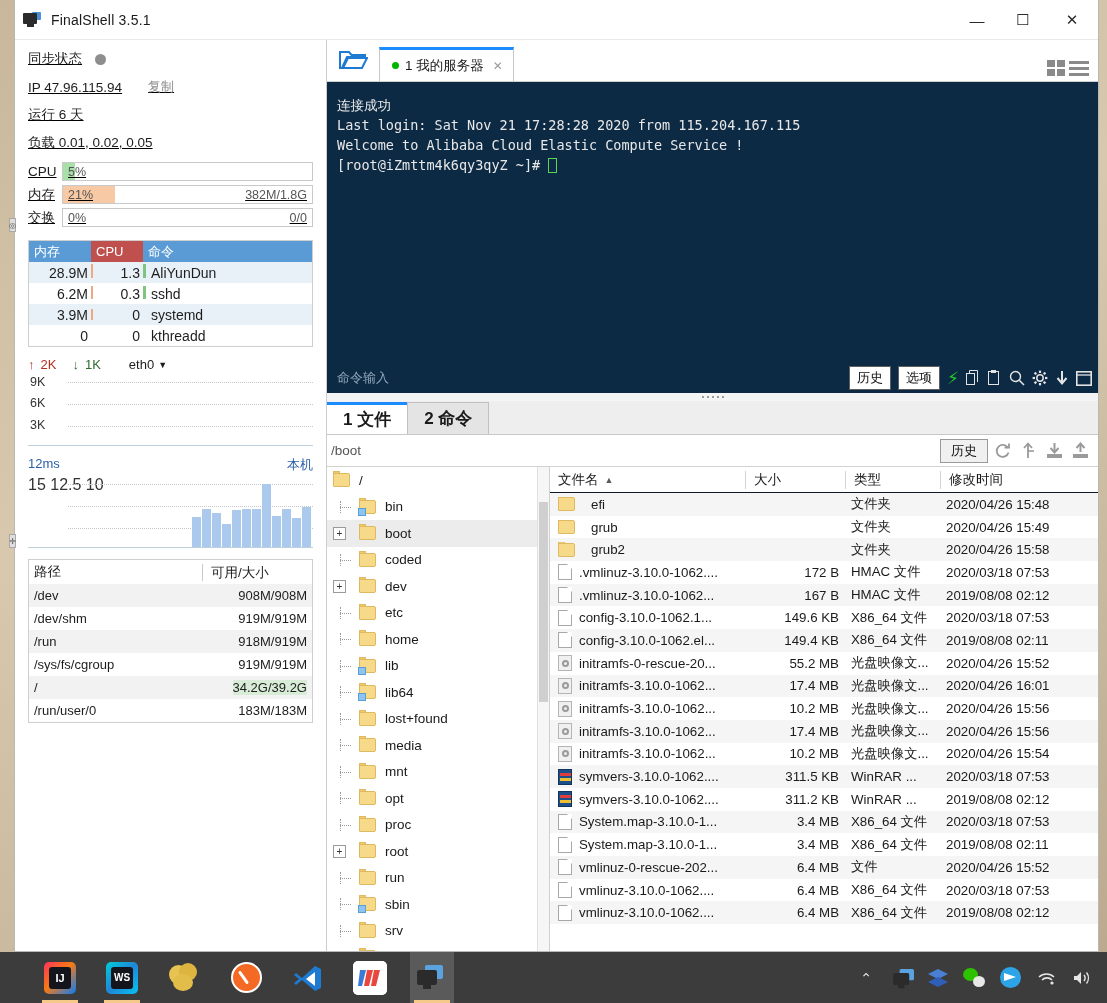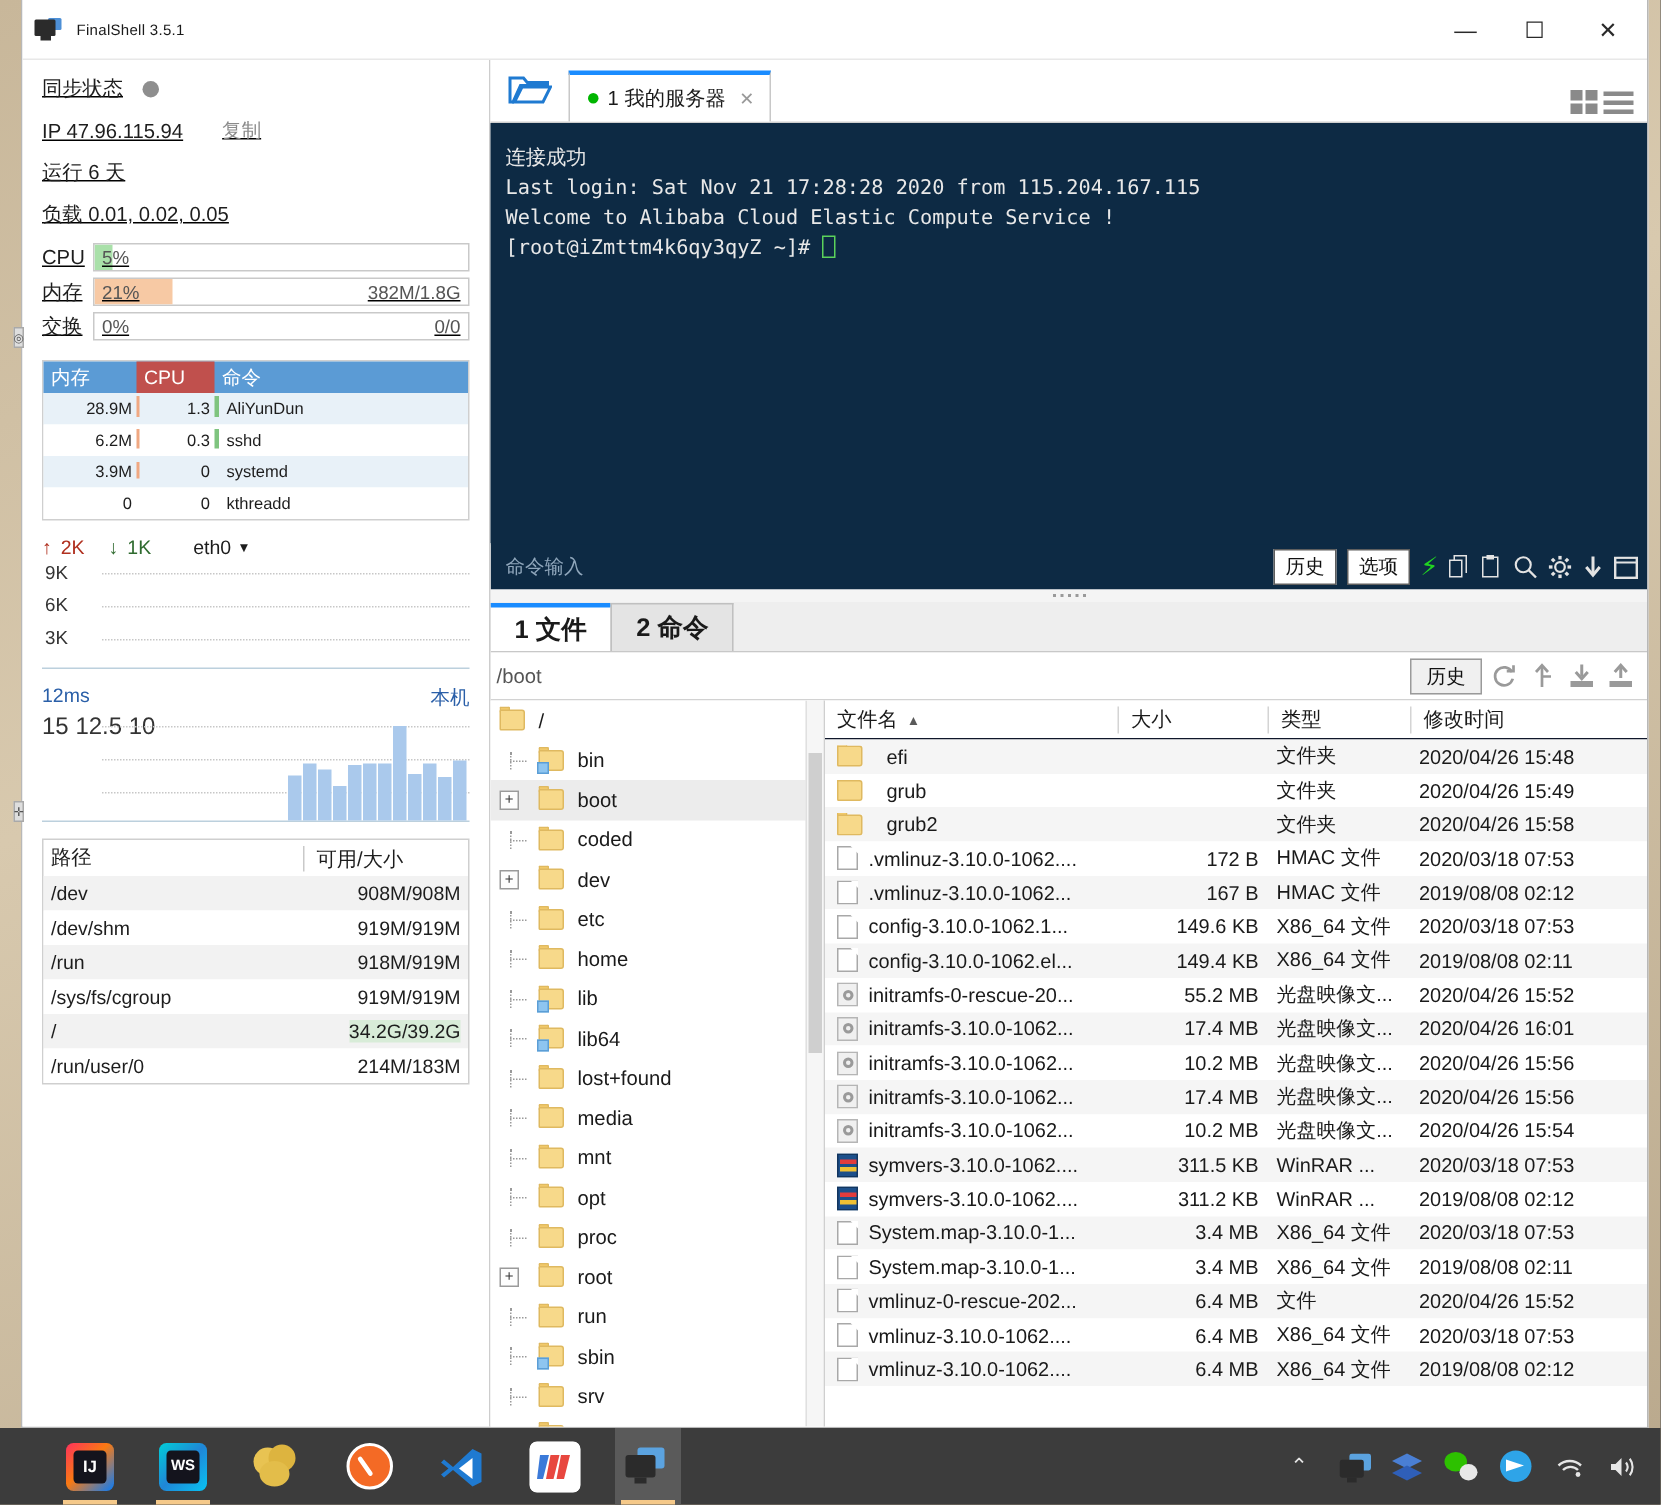--- a/index.html
+++ b/index.html
@@ -23,21 +23,21 @@
   }
   .titlebar {
     height: 40px; background:#ffffff; position: relative; flex: none;
     border-bottom: 1px solid #e8e8e8;
   }
   .title-left { display:flex; align-items:center; height:40px; padding-left:8px; gap:9px; }
   .app-icon { width:19px; height:17px; position:relative; }
   .app-icon .scr { position:absolute; left:0; top:1px; width:14px; height:11px; background:#2b2b2b; border-radius:1px; }
   .app-icon .scr2 { position:absolute; left:9px; top:0px; width:9px; height:8px; background:#4d8fd6; border-radius:1px; }
   .app-icon .stand { position:absolute; left:4px; top:12px; width:7px; height:3px; background:#2b2b2b; }
-  .app-title { font-size:10px; color:#1a1a1a; letter-spacing:.2px; }
+  .app-title { font-size:14px; color:#1a1a1a; letter-spacing:.2px; }
   .wbtns { position:absolute; right:0; top:0; height:40px; display:flex; }
   .wbtn { width:46px; height:40px; display:flex; align-items:center; justify-content:center;
           font-size:15px; color:#2a2a2a; }
   .wbtn.close { width:52px; }
 
   .body-row { flex:1; display:flex; min-height:0; }
 
   
   .sidebar {
     width: 312px; flex:none; background:#ffffff;
@@ -60,21 +60,21 @@
   .meter-pct { position:relative; z-index:2; font-size:12.5px; color:#555; padding-left:5px; }
   .meter-right { position:relative; z-index:2; margin-left:auto; font-size:12.5px; color:#555; padding-right:5px; }
 
   
   .proc-table { margin:9px 13px 0 13px; border:1px solid #cfcfcf; }
   .proc-head { display:flex; background:#5b9bd5; color:#fff; font-size:13px; height:21px; align-items:center; }
   .proc-head > div { padding-left:5px; }
   .ph-mem { width:62px; }
   .ph-cpu { width:52px; background:#c0504d; height:21px; display:flex; align-items:center; }
   .ph-cmd { flex:1; }
-  .proc-row { display:flex; font-size:11px; height:21px; align-items:center; color:#1d1d1d; background:#fff; }
+  .proc-row { display:flex; font-size:14px; height:21px; align-items:center; color:#1d1d1d; background:#fff; }
   .proc-row:nth-child(even) { background:#e8f1f8; }
   .pr-mem { width:62px; text-align:right; padding-right:3px; }
   .pr-memsep { width:6px; }
   .pr-cpu { width:46px; text-align:right; padding-right:3px; }
   .pr-cpusep { width:4px; }
   .pr-cmd { flex:1; padding-left:4px; }
   .bar-mem { display:inline-block; width:2px; background:#f0a882; }
   .bar-cpu { display:inline-block; width:3px; background:#7fc47f; }
 
   
@@ -428,21 +428,21 @@
         <div class="disk-row">
           <div class="dr-path">/sys/fs/cgroup</div>
           <div class="dr-size">919M/919M</div>
         </div>
         <div class="disk-row">
           <div class="dr-path">/</div>
           <div class="dr-size"><span class="hl">34.2G/39.2G</span></div>
         </div>
         <div class="disk-row">
           <div class="dr-path">/run/user/0</div>
-          <div class="dr-size">214M/183M</div>
+          <div class="dr-size">183M/183M</div>
         </div>
       </div>
     </div>
 
     <div class="main">
 
       <div class="tabbar">
         <div class="folder-btn">
           <svg width="30" height="24" viewBox="0 0 30 24">
             <path d="M2 4 h9 l2.5 3 H27 v2 H9 L4 20 H2 Z" fill="none" stroke="#1f7ad1" stroke-width="2"></path>

